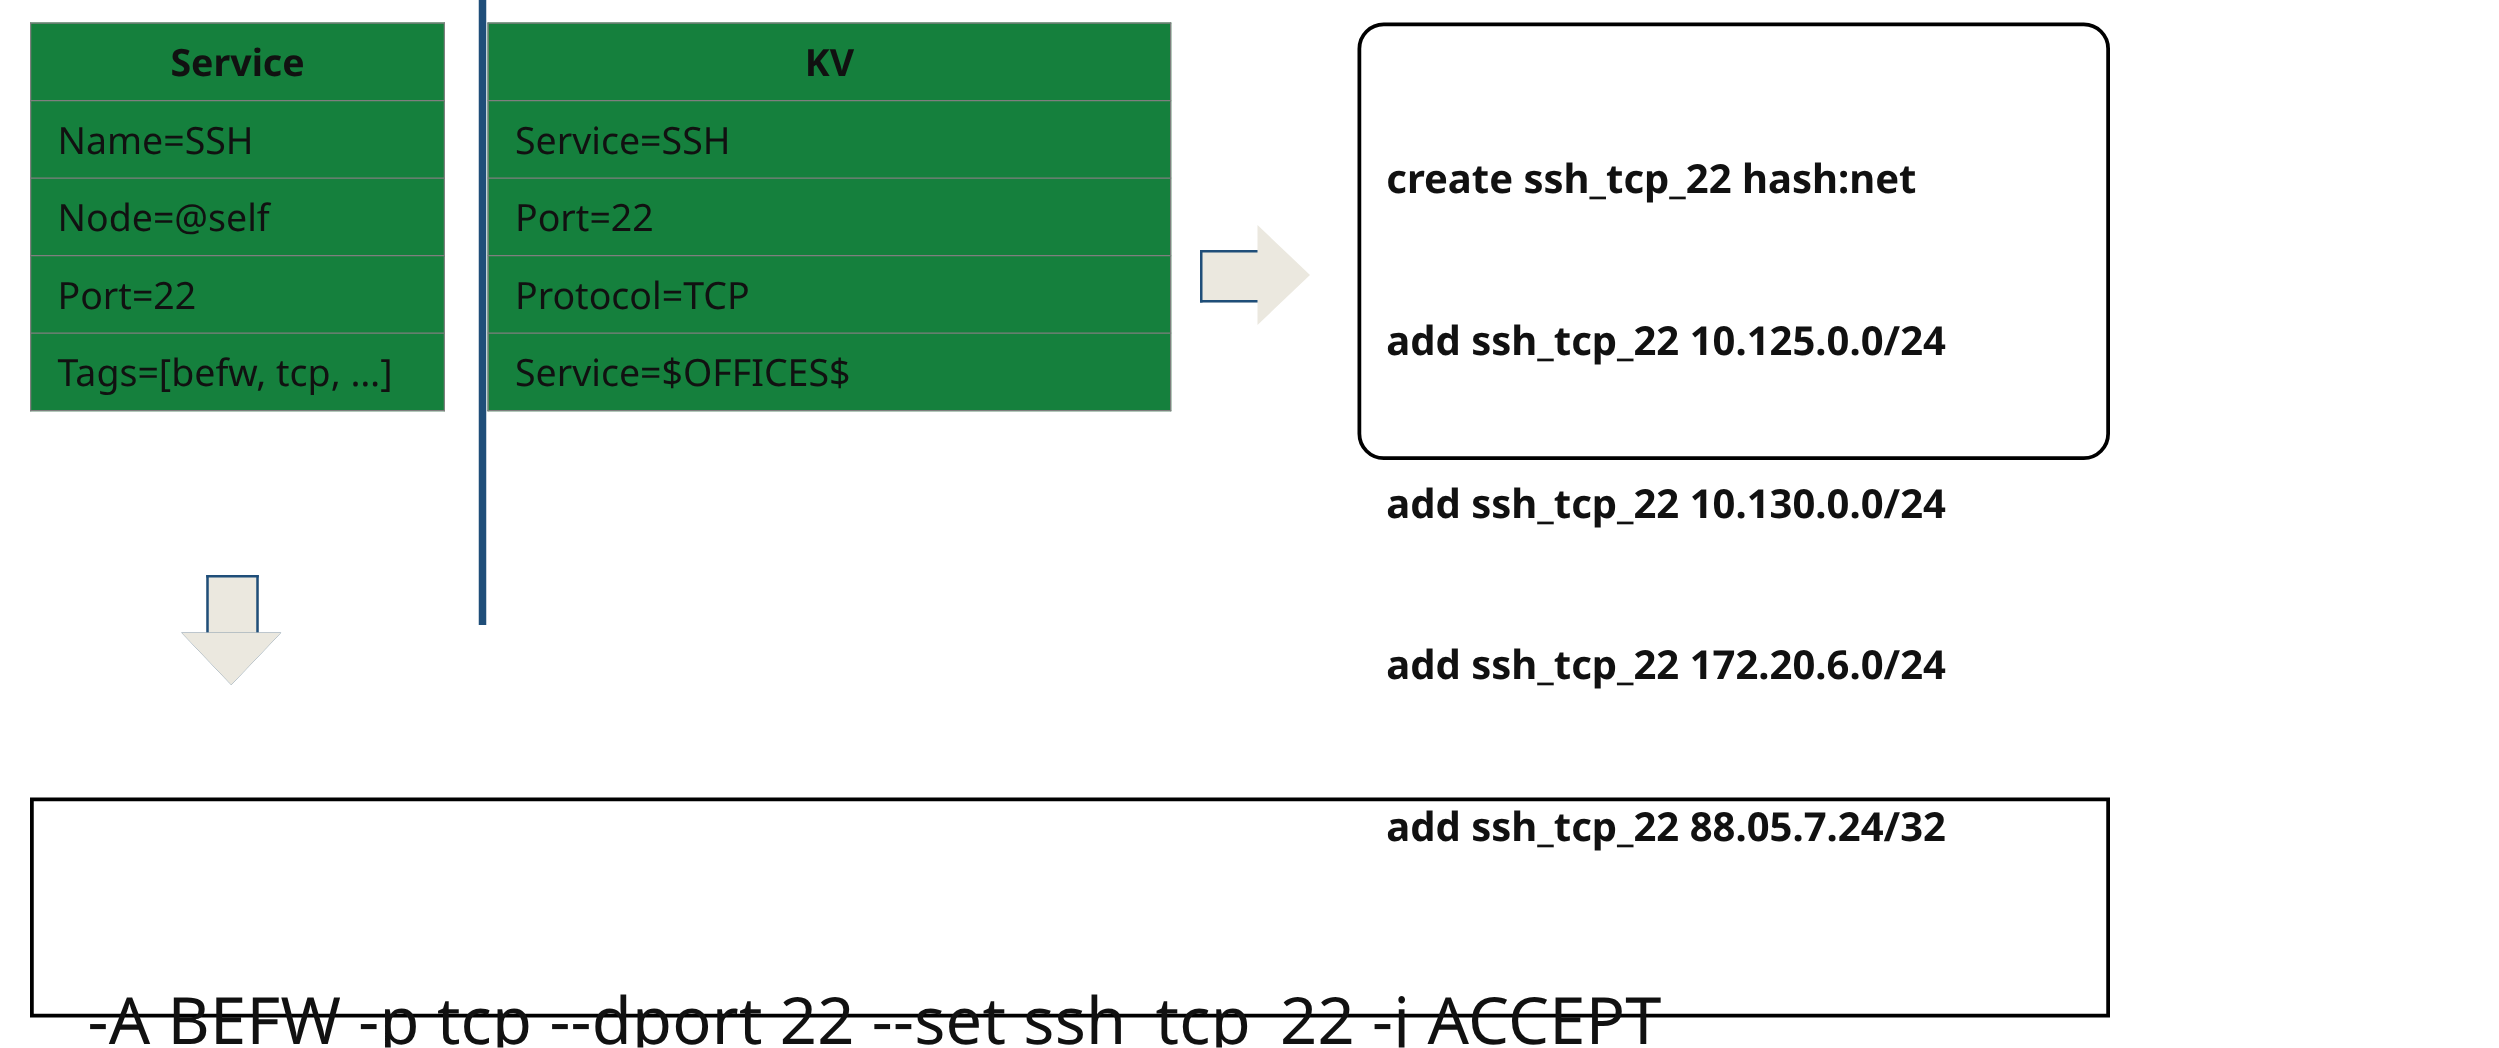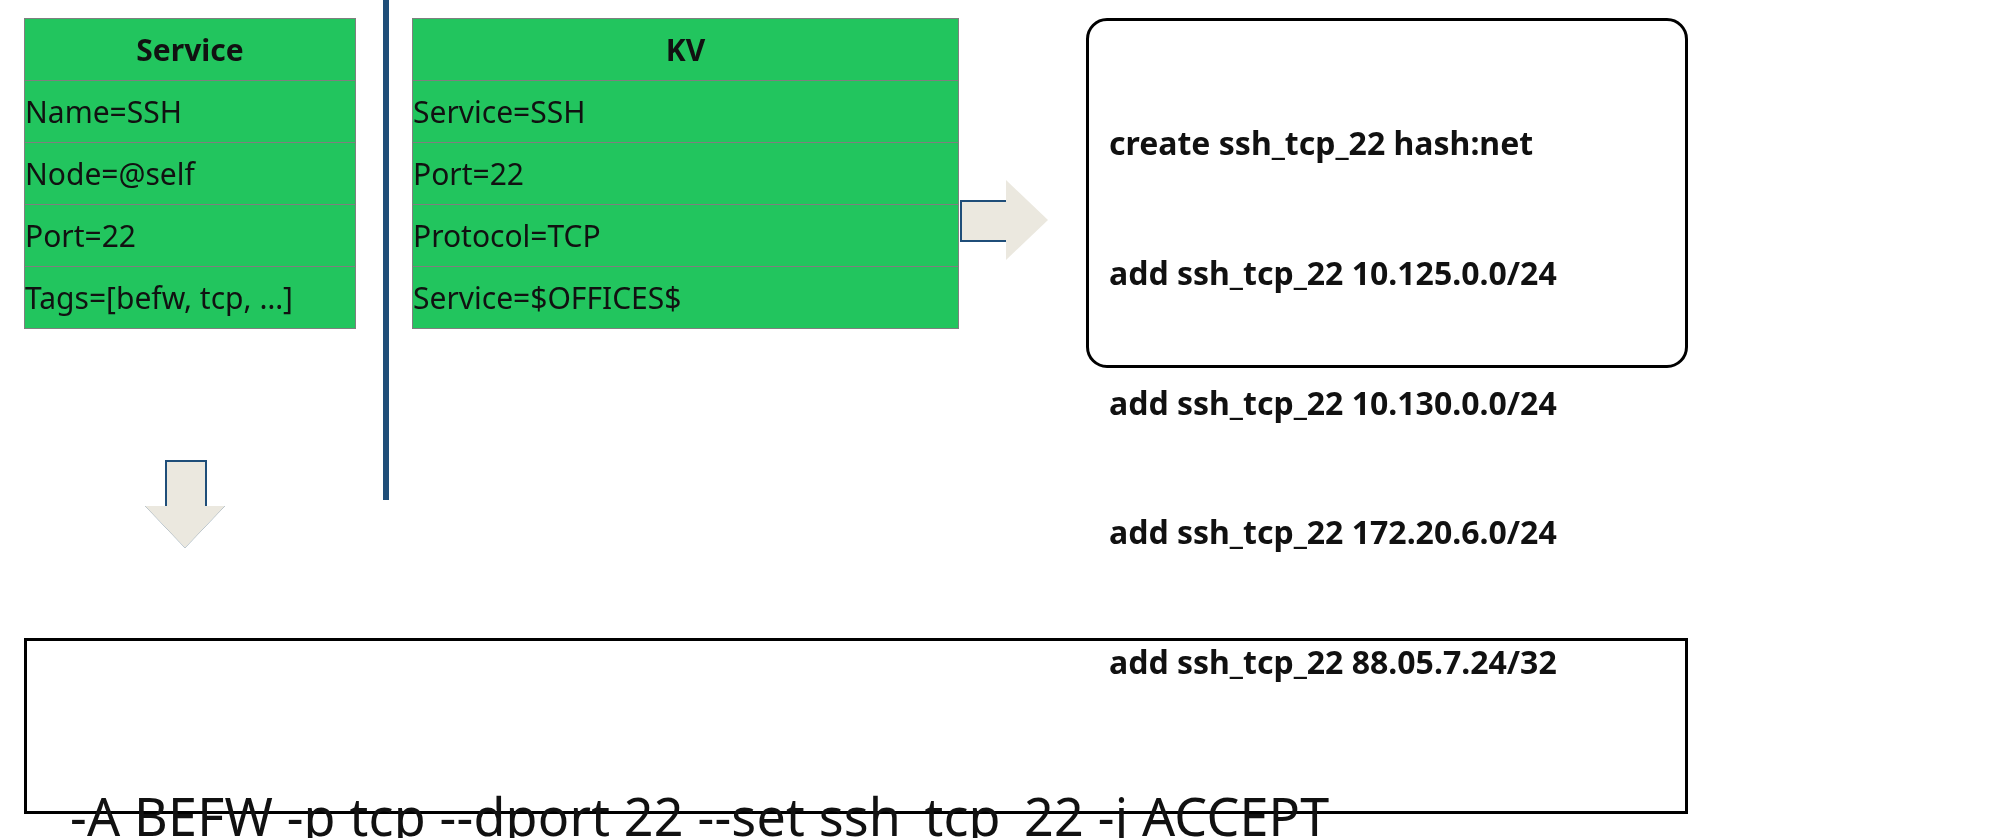--- a/index.html
+++ b/index.html
@@ -14,32 +14,32 @@
   .stage {
     position: relative;
     width: 1999px;
     height: 838px;
   }
 
   
   .tbl {
     position: absolute;
     border-collapse: collapse;
-    background: #22c55e;
+    background: #15803d;
   }
   .tbl th {
     border: 1px solid #7f7f7f;
     font-weight: 700;
     padding: 10px 16px;
     font-size: 30px;
     text-align: center;
   }
   .tbl td {
     border: 1px solid #7f7f7f;
-    padding: 10px 0;
+    padding: 10px 21px;
     font-size: 30px;
     text-align: left;
   }
 
   
   .vdiv {
     position: absolute;
     top: 0px;
     left: 383px;
     width: 0;
@@ -152,21 +152,21 @@
           <td>Port=22</td>
         </tr>
       <tr>
           <td>Tags=[befw, tcp, …]</td>
         </tr>
     </tbody>
   </table>
 
   <div class="vdiv"></div>
 
-  <table class="tbl" style="left:412px; top:18px; width:547px;">
+  <table class="tbl" style="left:390px; top:18px; width:547px;">
     <thead>
       <tr>
           <th>KV</th>
         </tr>
     </thead>
     <tbody>
       <tr>
           <td>Service=SSH</td>
         </tr>
       <tr>

